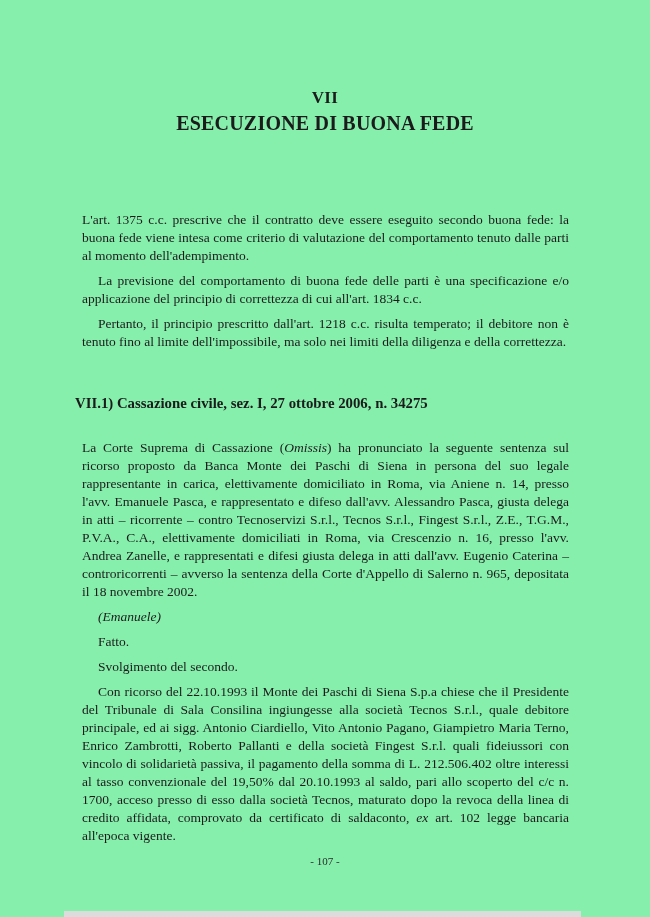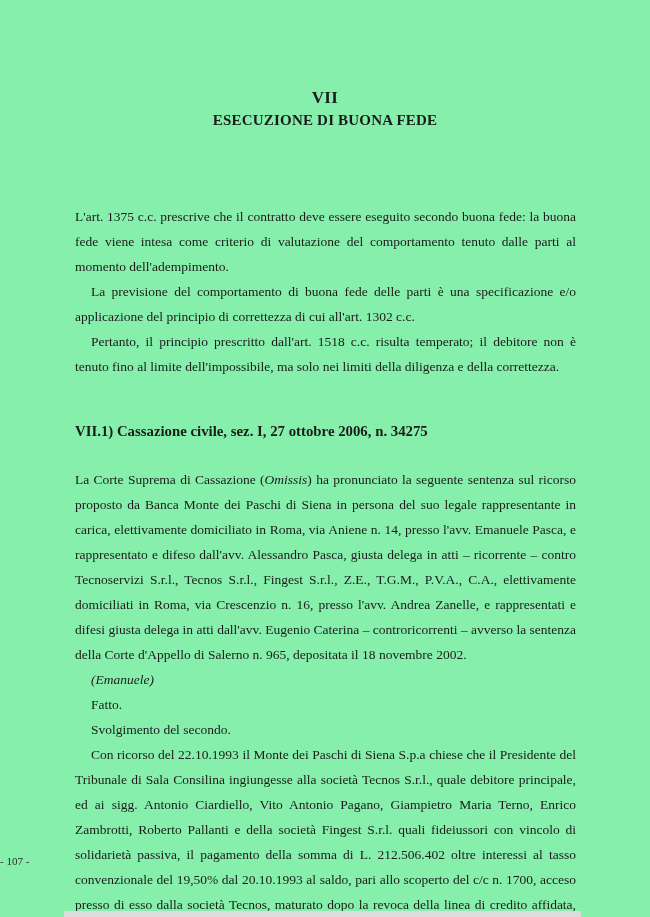--- a/index.html
+++ b/index.html
@@ -22,51 +22,51 @@
     text-align: center;
   }
   .chapter-number {
     font-weight: bold;
     font-size: 17px;
     line-height: 1.35;
     letter-spacing: 0.3px;
   }
   .chapter-title {
     font-weight: bold;
-    font-size: 15px;
+    font-size: 20px;
     line-height: 1.35;
     letter-spacing: 0.2px;
   }
   .text-block {
     margin: 74px 74px 0 75px;
   }
   .para {
-    margin: 0;
+    margin: 7px;
     font-size: 13.5px;
-    line-height: 25px;
+    line-height: 18px;
     text-align: justify;
   }
   .para.indent {
     text-indent: 16px;
   }
   .it {
     font-style: italic;
   }
   .section-heading {
     font-size: 14.8px;
     font-weight: bold;
     margin: 43px 0 26px 0;
     line-height: 1.3;
   }
   .page-footer {
     position: absolute;
     left: 0;
     right: 0;
     top: 855px;
-    text-align: left;
+    text-align: center;
     font-size: 11px;
     color: #2b2b2b;
   }
   .bottom-strip {
     position: absolute;
     left: 64px;
     top: 911px;
     width: 517px;
     height: 6px;
     background: #dcdcdc;
@@ -79,22 +79,22 @@
 
   <header class="chapter-header">
     <div class="chapter-number">VII</div>
     <div class="chapter-title">ESECUZIONE DI BUONA FEDE</div>
   </header>
 
   <main class="text-block">
 
     <section>
         <p class="para"><span>L'art. 1375 c.c. prescrive che il contratto deve essere eseguito secondo buona fede: la buona fede viene intesa come criterio di valutazione del comportamento tenuto dalle parti al momento dell'adempimento.</span></p>
-        <p class="para indent"><span>La previsione del comportamento di buona fede delle parti è una specificazione e/o applicazione del principio di correttezza di cui all'art. 1302 c.c.</span></p>
-        <p class="para indent"><span>Pertanto, il principio prescritto dall'art. 1518 c.c. risulta temperato; il debitore non è tenuto fino al limite dell'impossibile, ma solo nei limiti della diligenza e della correttezza.</span></p>
+        <p class="para indent"><span>La previsione del comportamento di buona fede delle parti è una specificazione e/o applicazione del principio di correttezza di cui all'art. 1834 c.c.</span></p>
+        <p class="para indent"><span>Pertanto, il principio prescritto dall'art. 1218 c.c. risulta temperato; il debitore non è tenuto fino al limite dell'impossibile, ma solo nei limiti della diligenza e della correttezza.</span></p>
       </section>
 
     <h2 class="section-heading">VII.1) Cassazione civile, sez. I, 27 ottobre 2006, n. 34275</h2>
 
     <section>
         <p class="para"><span>La Corte Suprema di Cassazione (</span><span class="it">Omissis</span><span>) ha pronunciato la seguente sentenza sul ricorso proposto da Banca Monte dei Paschi di Siena in persona del suo legale rappresentante in carica, elettivamente domiciliato in Roma, via Aniene n. 14, presso l'avv. Emanuele Pasca, e rappresentato e difeso dall'avv. Alessandro Pasca, giusta delega in atti – ricorrente – contro Tecnoservizi S.r.l., Tecnos S.r.l., Fingest S.r.l., Z.E., T.G.M., P.V.A., C.A., elettivamente domiciliati in Roma, via Crescenzio n. 16, presso l'avv. Andrea Zanelle, e rappresentati e difesi giusta delega in atti dall'avv. Eugenio Caterina – controricorrenti – avverso la sentenza della Corte d'Appello di Salerno n. 965, depositata il 18 novembre 2002.</span></p>
         <p class="para indent"><span class="it">(Emanuele)</span></p>
         <p class="para indent"><span>Fatto.</span></p>
         <p class="para indent"><span>Svolgimento del secondo.</span></p>
         <p class="para indent"><span>Con ricorso del 22.10.1993 il Monte dei Paschi di Siena S.p.a chiese che il Presidente del Tribunale di Sala Consilina ingiungesse alla società Tecnos S.r.l., quale debitore principale, ed ai sigg. Antonio Ciardiello, Vito Antonio Pagano, Giampietro Maria Terno, Enrico Zambrotti, Roberto Pallanti e della società Fingest S.r.l. quali fideiussori con vincolo di solidarietà passiva, il pagamento della somma di L. 212.506.402 oltre interessi al tasso convenzionale del 19,50% dal 20.10.1993 al saldo, pari allo scoperto del c/c n. 1700, acceso presso di esso dalla società Tecnos, maturato dopo la revoca della linea di credito affidata, comprovato da certificato di saldaconto, </span><span class="it">ex</span><span> art. 102 legge bancaria all'epoca vigente.</span></p>

